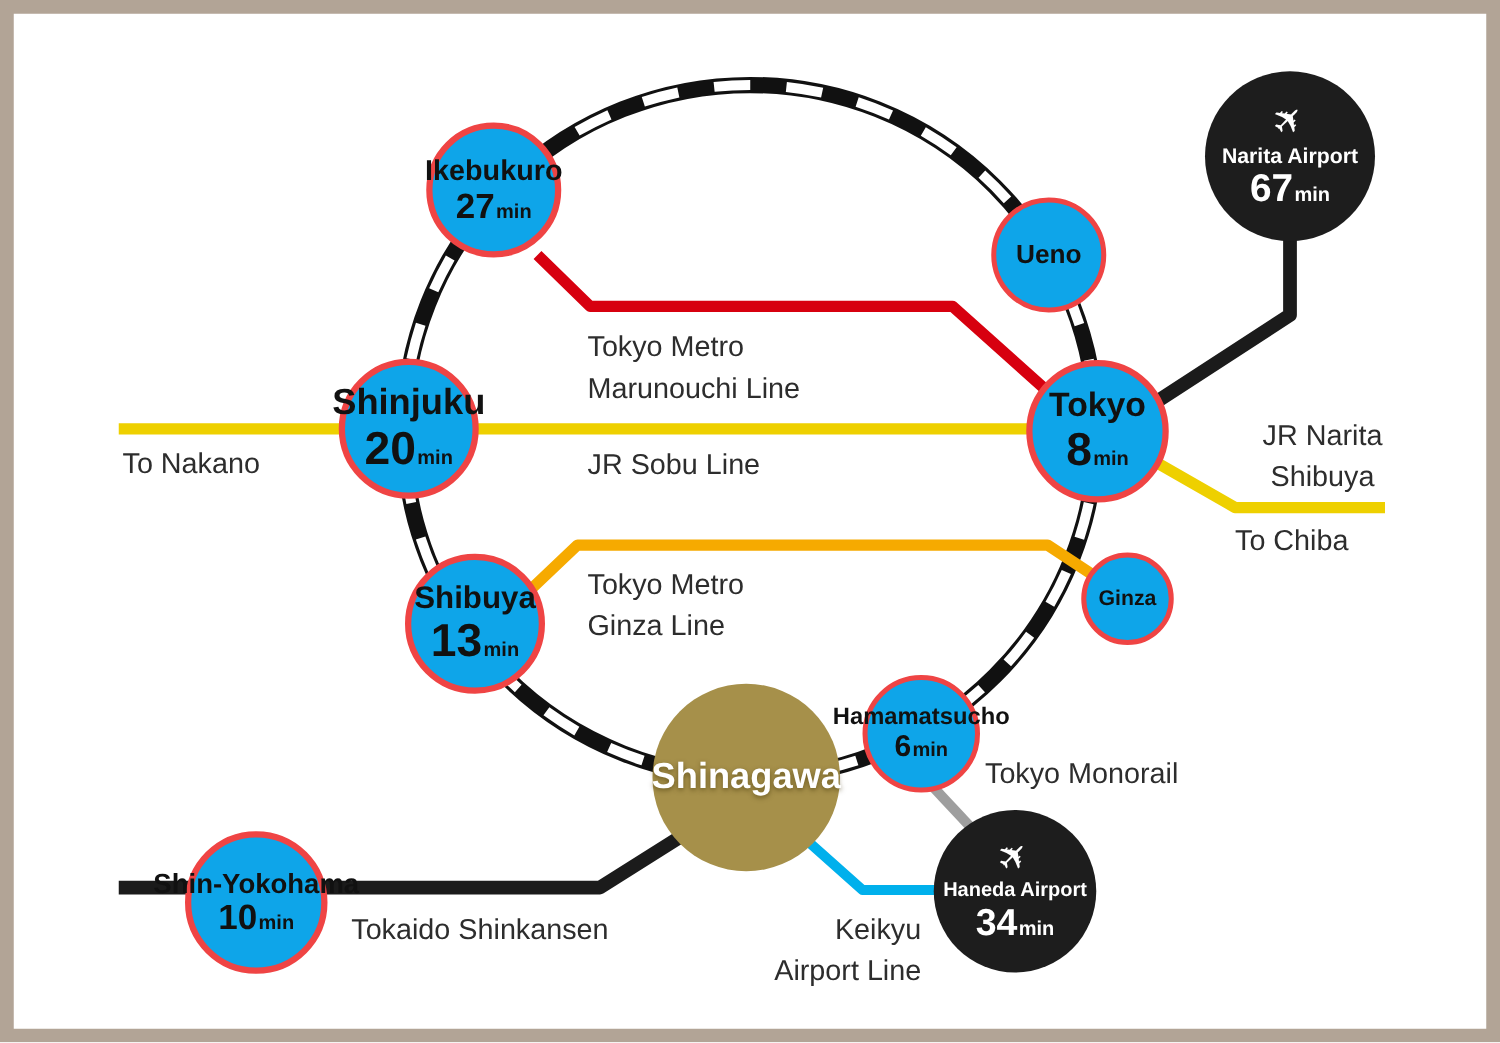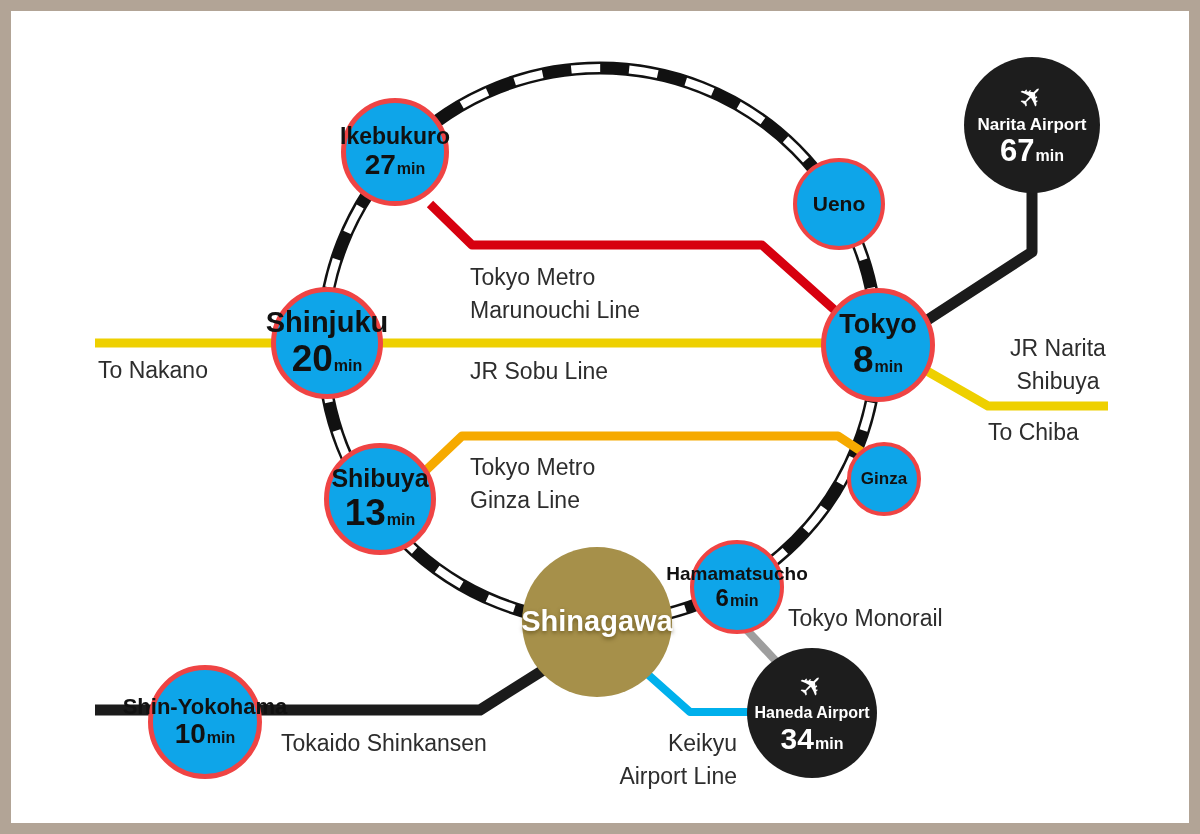--- a/index.html
+++ b/index.html
@@ -83,21 +83,21 @@
     <div class="st-time">
       <span class="t-val">8</span>
         <span class="t-unit">min</span>
     </div>
   </div>
 
   <div class="node station sm" style="left:793px;top:158px;width:92px;height:92px">
     <div class="st-name" style="font-size:21px">Ueno</div>
   </div>
 
-  <div class="node station sm" style="left:847px;top:442px;width:74px;height:74px">
+  <div class="node station sm" style="left:865px;top:442px;width:74px;height:74px">
     <div class="st-name" style="font-size:17px">Ginza</div>
   </div>
 
   <div class="node station sm" style="left:690px;top:540px;width:94px;height:94px">
     <div class="st-name" style="font-size:19px">Hamamatsucho</div>
     <div class="st-time">
       <span class="t-val" style="font-size:24px">6</span>
         <span class="t-unit">min</span>
     </div>
   </div>

